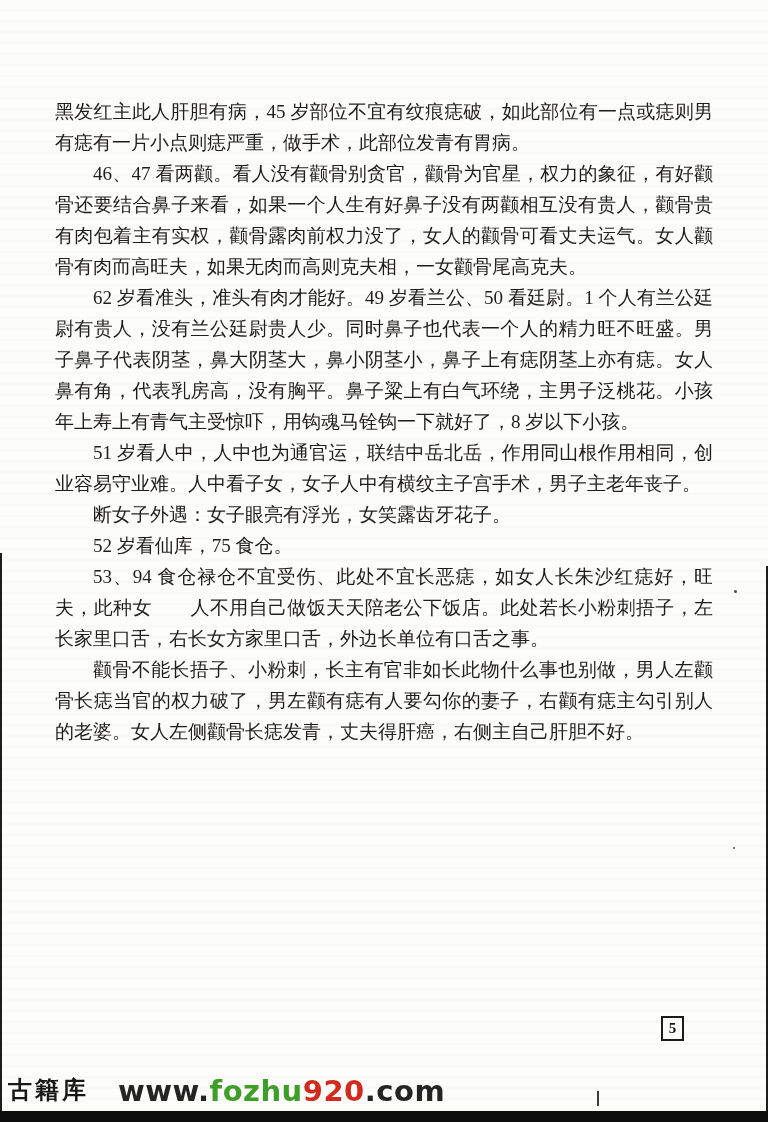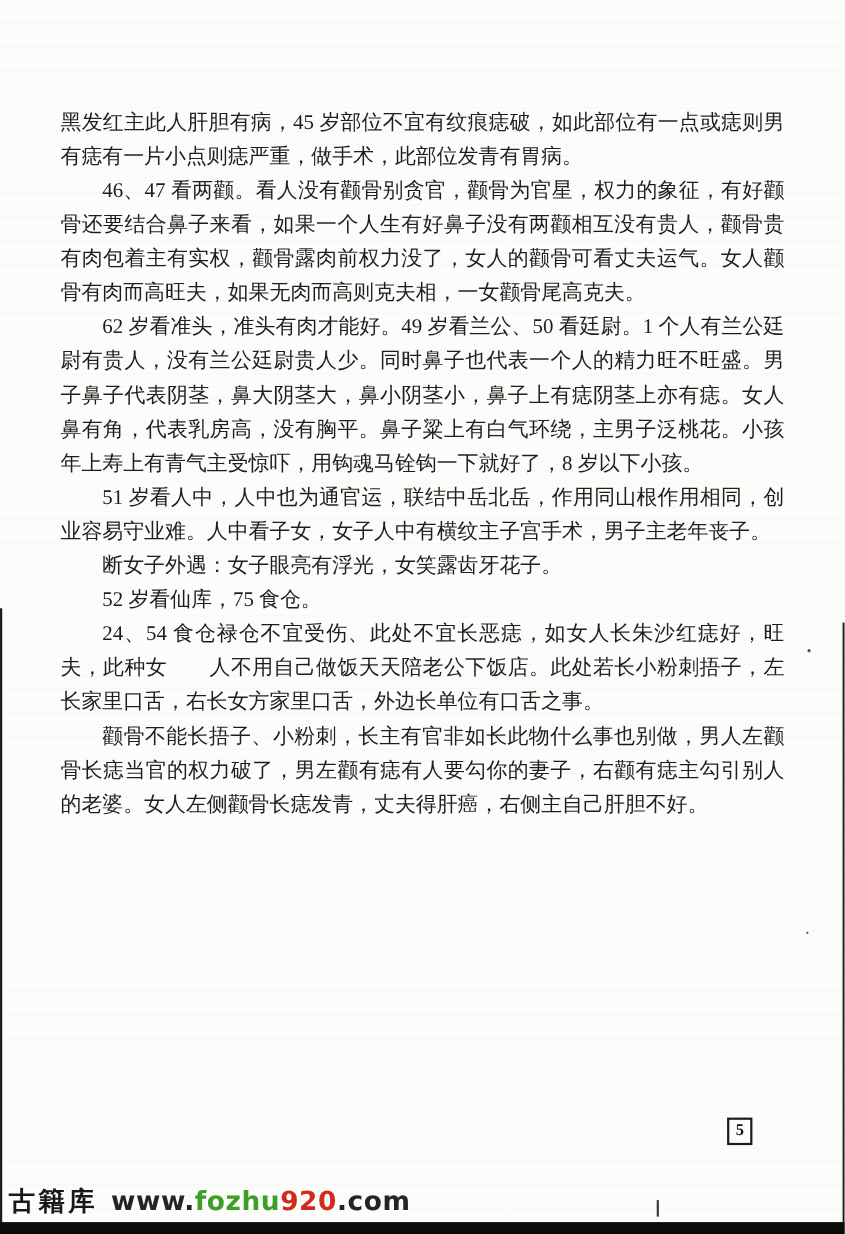--- a/index.html
+++ b/index.html
@@ -17,26 +17,26 @@
   .para{margin:0;}
   .para.indent{text-indent:2em;}
   .pagenum-box{
     position:absolute;left:661px;top:1016px;width:19px;height:21px;
     border:2px solid #1b1b1b;background:#fdfdfb;
     display:flex;align-items:center;justify-content:center;
     font-size:15px;font-weight:bold;color:#141414;
   }
   .footer{
     position:absolute;left:8px;bottom:14px;
-    display:flex;align-items:center;gap:12px;
+    display:flex;align-items:flex-start;gap:29px;
     font-family:"DejaVu Sans","Liberation Sans",sans-serif;font-weight:bold;
     white-space:nowrap;
   }
   .site{font-size:24px;letter-spacing:3px;}
-  .url{font-size:24px;letter-spacing:0.5px;}
+  .url{font-size:29px;letter-spacing:0.5px;}
   .url span{display:inline;}
   .bottom-bar{position:absolute;left:0;bottom:0;width:768px;height:11px;background:#0c0c0c;}
   .edge{position:absolute;width:2px;background:#1d1d1d;}
   .edge-left{left:0;top:553px;height:569px;}
   .edge-right{right:0;top:566px;height:556px;}
   .speck{position:absolute;background:#4d4d4d;border-radius:50%;}
   .speck-a{left:734px;top:590px;width:3px;height:3px;}
   .speck-b{left:733px;top:847px;width:2px;height:2px;}
   .tick{position:absolute;left:597px;bottom:16px;width:2px;height:15px;background:#3c3c3c;}
 </style>
@@ -45,21 +45,21 @@
 
 <div class="scan">
 
   <div class="text-block">
       <p class="para">黑发红主此人肝胆有病，45 岁部位不宜有纹痕痣破，如此部位有一点或痣则男有痣有一片小点则痣严重，做手术，此部位发青有胃病。</p>
       <p class="para indent">46、47 看两颧。看人没有颧骨别贪官，颧骨为官星，权力的象征，有好颧骨还要结合鼻子来看，如果一个人生有好鼻子没有两颧相互没有贵人，颧骨贵有肉包着主有实权，颧骨露肉前权力没了，女人的颧骨可看丈夫运气。女人颧骨有肉而高旺夫，如果无肉而高则克夫相，一女颧骨尾高克夫。</p>
       <p class="para indent">62 岁看准头，准头有肉才能好。49 岁看兰公、50 看廷尉。1 个人有兰公廷尉有贵人，没有兰公廷尉贵人少。同时鼻子也代表一个人的精力旺不旺盛。男子鼻子代表阴茎，鼻大阴茎大，鼻小阴茎小，鼻子上有痣阴茎上亦有痣。女人鼻有角，代表乳房高，没有胸平。鼻子粱上有白气环绕，主男子泛桃花。小孩年上寿上有青气主受惊吓，用钩魂马铨钩一下就好了，8 岁以下小孩。</p>
       <p class="para indent">51 岁看人中，人中也为通官运，联结中岳北岳，作用同山根作用相同，创业容易守业难。人中看子女，女子人中有横纹主子宫手术，男子主老年丧子。</p>
       <p class="para indent">断女子外遇：女子眼亮有浮光，女笑露齿牙花子。</p>
       <p class="para indent">52 岁看仙库，75 食仓。</p>
-      <p class="para indent">24、54 食仓禄仓不宜受伤、此处不宜长恶痣，如女人长朱沙红痣好，旺夫，此种女　　人不用自己做饭天天陪老公下饭店。此处若长小粉刺捂子，左长家里口舌，右长女方家里口舌，外边长单位有口舌之事。</p>
+      <p class="para indent">53、94 食仓禄仓不宜受伤、此处不宜长恶痣，如女人长朱沙红痣好，旺夫，此种女　　人不用自己做饭天天陪老公下饭店。此处若长小粉刺捂子，左长家里口舌，右长女方家里口舌，外边长单位有口舌之事。</p>
       <p class="para indent">颧骨不能长捂子、小粉刺，长主有官非如长此物什么事也别做，男人左颧骨长痣当官的权力破了，男左颧有痣有人要勾你的妻子，右颧有痣主勾引别人的老婆。女人左侧颧骨长痣发青，丈夫得肝癌，右侧主自己肝胆不好。</p>
     </div>
 
   <div class="pagenum-box">
     <span>5</span>
   </div>
 
   <div class="edge edge-left"></div>
   <div class="edge edge-right"></div>
   <div class="speck speck-a"></div>

